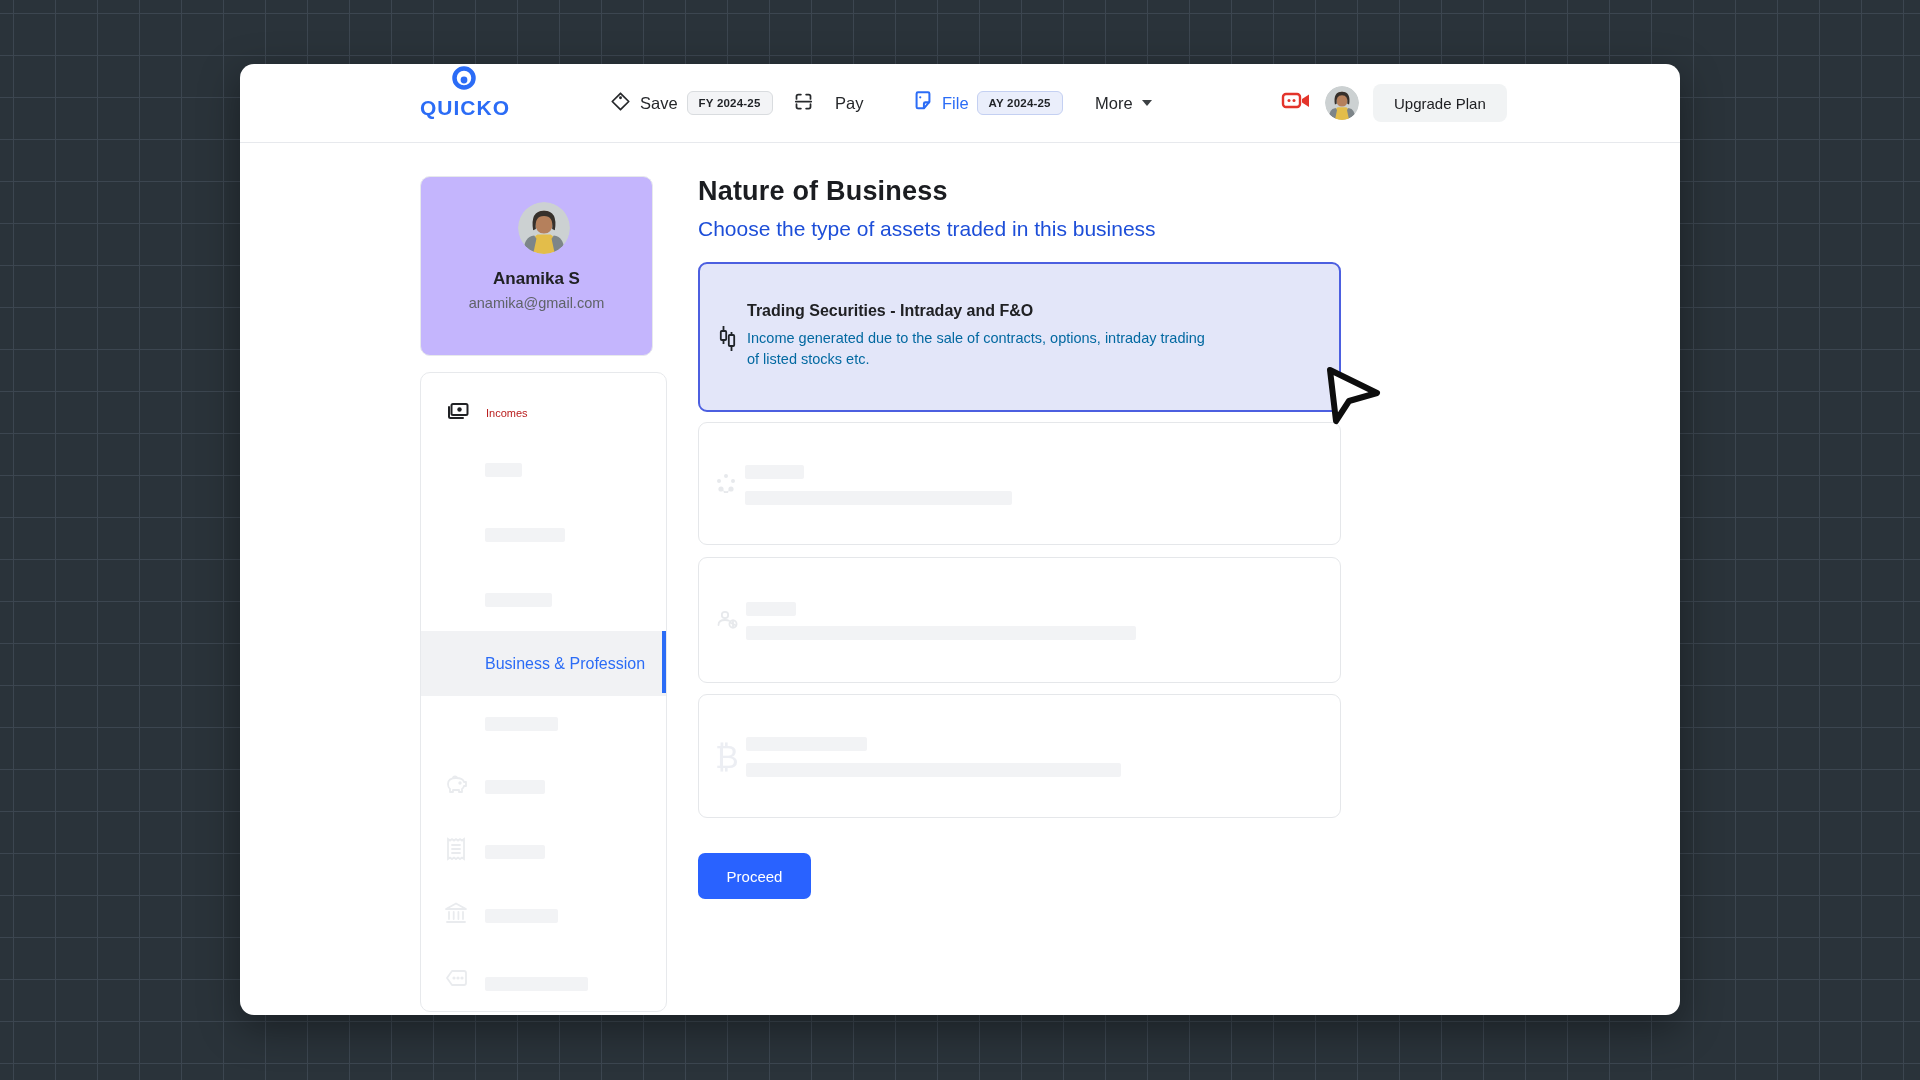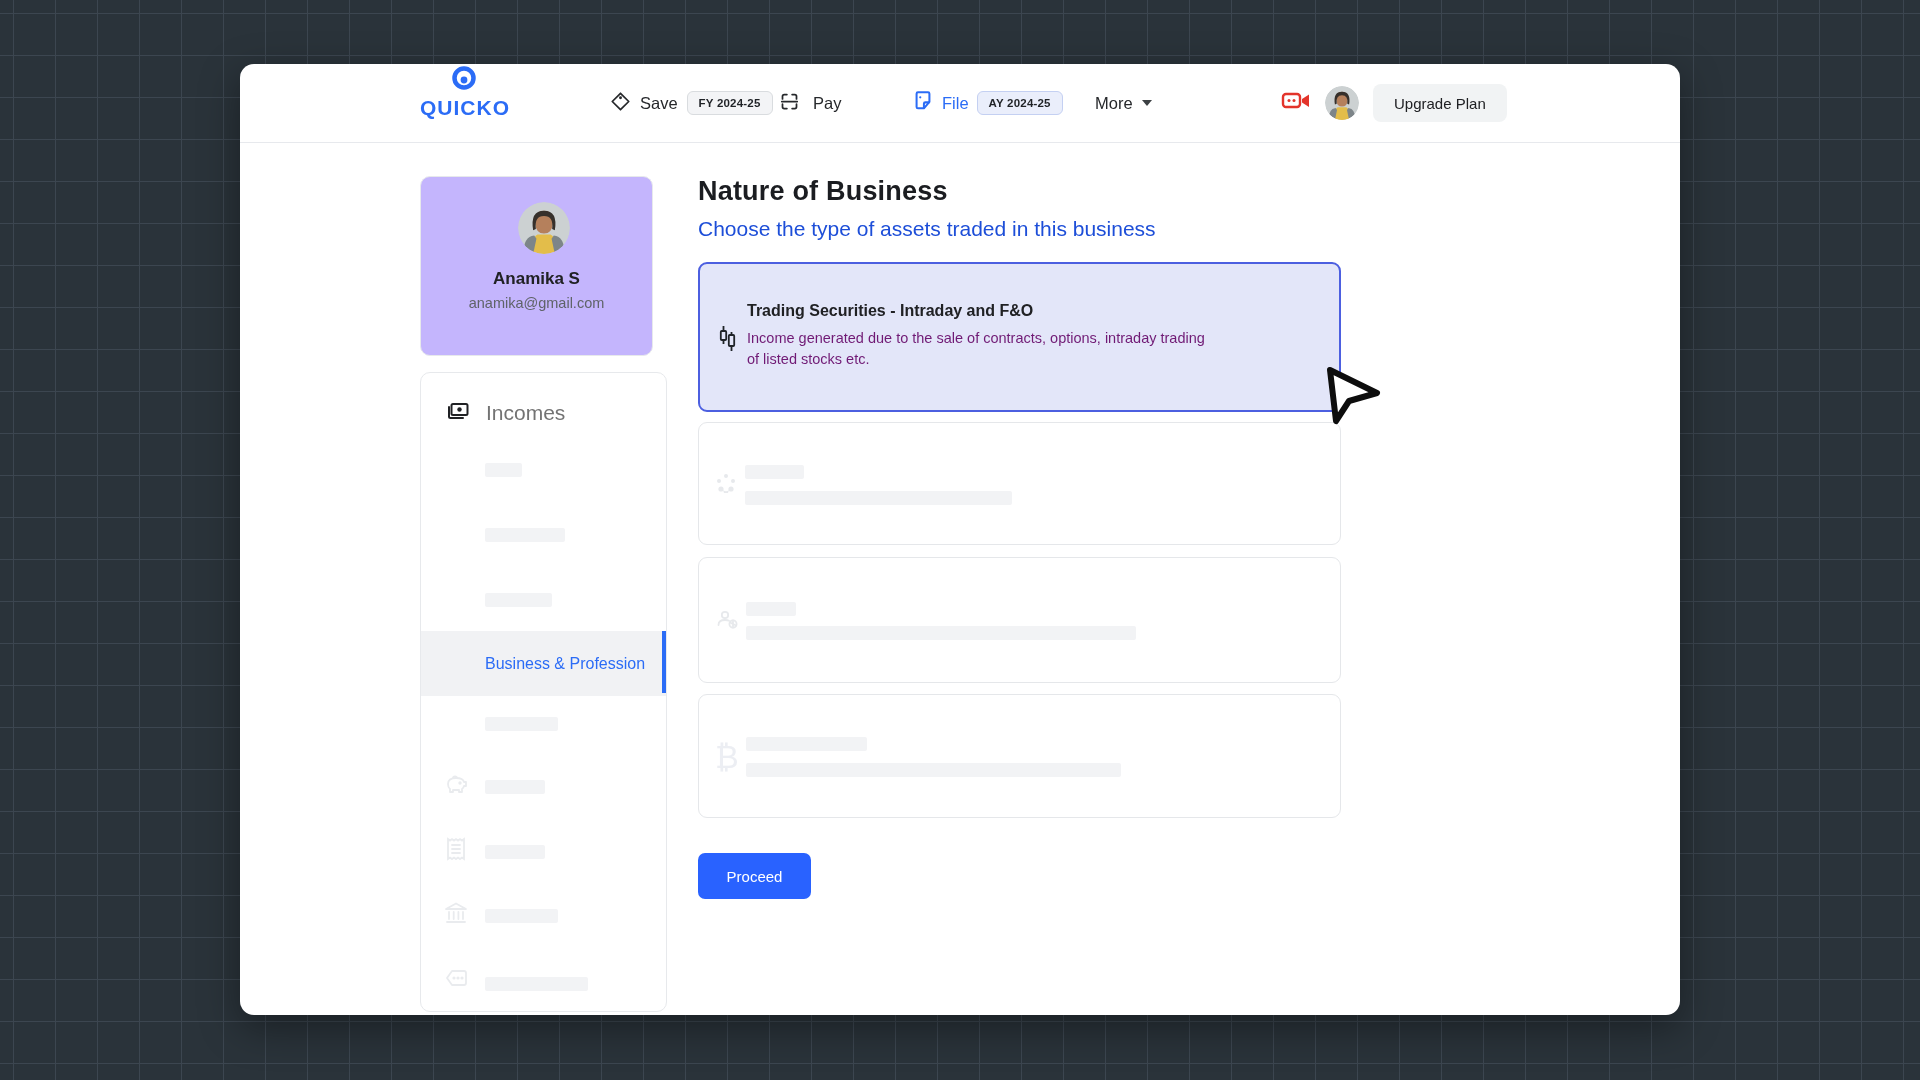--- a/index.html
+++ b/index.html
@@ -46,40 +46,40 @@
   }
   .profile-avatar { position:absolute; left:97px; top:25px; }
   .profile-name { position:absolute; top:92px; width:100%; font-size:17px; font-weight:600; color:#202124; }
   .profile-email { position:absolute; top:118px; width:100%; font-size:14.5px; color:#5f6368;text-align:center; }
   .nav-card {
     position:absolute; left:180px; top:308px; width:247px; height:640px;
     border:1px solid #e7e9ec; border-radius:10px; background:#fff; overflow:hidden;
   }
   .nav-incomes { position:absolute; left:0; top:18px; width:100%; height:44px; display:flex; align-items:center; }
   .nav-incomes .nav-ic { margin-left:25px; }
-  .nav-incomes-label { margin-left:16px; font-size:21px; font-weight:500; color:#737373; }
+  .nav-incomes-label { margin-left:16px; font-size:11px; font-weight:500; color:#b91c1c; }
   .nav-active {
     position:absolute; left:0; top:258px; width:100%; height:65px;
     background:#f1f2f4; display:flex; align-items:center; cursor:pointer;
   }
   .nav-active-label { margin-left:64px; font-size:16px; font-weight:500; color:#2b6cf6; }
   .nav-active-bar { position:absolute; right:0; top:0; width:4px; height:62px; background:#2b6cf6; }
   .skel { position:absolute; background:#f2f3f5; border-radius:2px; height:14px; }
   .side-ic { position:absolute; }
   
   .main-title { position:absolute; left:458px; top:112px; font-size:27px; font-weight:600; color:#1b1d21; letter-spacing:.2px; }
   .main-subtitle { position:absolute; left:458px; top:153px; font-size:21px; color:#1d4ed8; }
   .option-card { position:absolute; left:458px; width:643px; background:#fff; border:1px solid #e5e7ea; border-radius:9px; cursor:pointer; }
   .option-card.selected { background:#e3e6f9; border:2px solid #4c5fe0; }
   .card-1 { top:198px; height:150px; }
   .card-2 { top:358px; height:123px; }
   .card-3 { top:493px; height:126px; }
   .card-4 { top:630px; height:124px; }
   .opt-title { position:absolute; left:47px; top:38px; font-size:16px; font-weight:600; color:#202124; }
-  .opt-desc  { position:absolute; left:47px; top:64px; width:460px; font-size:14.5px; line-height:21px; color:#701a75; }
+  .opt-desc  { position:absolute; left:47px; top:64px; width:460px; font-size:14.5px; line-height:21px; color:#0369a1; }
   .opt-icon  { position:absolute; }
   .crypto-glyph { position:absolute; left:16px; top:44px; font-size:32px; color:#eceef3; font-weight:400; }
   .proceed-btn {
     position:absolute; left:458px; top:789px; width:113px; height:46px;
     background:#2962ff; color:#ffffff; border:none; border-radius:7px;
     font-size:15px; font-weight:500; cursor:pointer;
     font-family:"Liberation Sans","DejaVu Sans",sans-serif;
   }
   .cursor { position:absolute; left:1320px; top:361px; pointer-events:none; }
 </style>
@@ -104,21 +104,21 @@
       <span>
         <svg width="21" height="21" viewBox="0 0 24 24">
           <path d="M12 2.6 L21.4 12 L12 21.4 L2.6 12 Z" fill="none" stroke="#26282b" stroke-width="2" stroke-linejoin="round"></path>
           <circle cx="12" cy="7.6" r="1.7" fill="#26282b"></circle>
         </svg>
       </span>
       <span class="hlabel">Save</span>
       <span class="badge gray">FY 2024-25</span>
     </div>
 
-    <div class="hgroup" style="left:539px; gap:13px;">
+    <div class="hgroup" style="left:553px; gap:21px;">
       <span>
         <svg width="21" height="21" viewBox="0 0 24 24" fill="none" stroke="#26282b" stroke-width="2" stroke-linecap="round">
           <path d="M4 9 V6 q0-2 2-2 h3"></path>
             <path d="M15 4 h3 q2 0 2 2 v3"></path>
           <path d="M20 15 v3 q0 2 -2 2 h-3"></path>
             <path d="M9 20 H6 q-2 0 -2-2 v-3"></path>
           <path d="M3.2 12 h17.6"></path>
         </svg>
       </span>
       <span class="hlabel">Pay</span>

